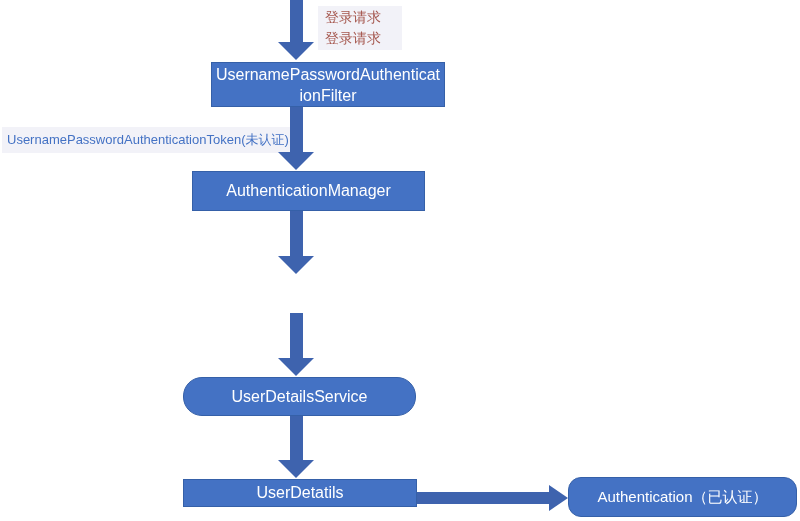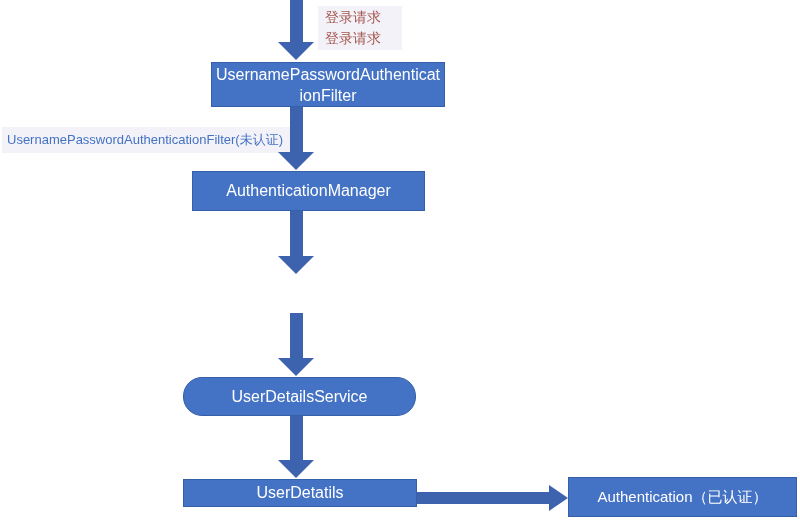--- a/index.html
+++ b/index.html
@@ -27,21 +27,21 @@
     box-sizing: border-box;
   }
   #node-filter {
     left: 199px; top: 62px; width: 234px; height: 45px;
     line-height: 21px; word-break: break-all; padding: 18px 3px; margin-left: 12px;
   }
   #node-manager     { left: 192px; top: 171px; width: 233px; height: 40px; }
   #node-provider    { left: 183px; top: 274px; width: 233px; height: 39px; }
   #node-service     { left: 183px; top: 377px; width: 233px; height: 39px; border-radius: 19px; }
   #node-userdetails { left: 183px; top: 479px; width: 234px; height: 28px; }
-  #node-auth        { left: 568px; top: 477px; width: 229px; height: 40px; font-size: 15px; }
+  #node-auth        { left: 568px; top: 477px; width: 229px; height: 40px; font-size: 15px; border-radius: 13px; }
 
   .shaft-v {
     position: absolute;
     left: 290px;
     width: 13px;
     background: var(--arrow, #3E63AE);
   }
   .head-down {
     position: absolute;
     left: 278px;
@@ -103,21 +103,21 @@
     <div class="head-down"></div>
   </div>
 
   <div id="label-login" class="edge-label">
     <div>登录请求</div>
     <div>登录请求</div>
   </div>
 
   <div id="node-filter" class="node">UsernamePasswordAuthenticationFilter</div>
 
-  <div id="label-token" class="edge-label">UsernamePasswordAuthenticationFilter(未认证)</div>
+  <div id="label-token" class="edge-label">UsernamePasswordAuthenticationToken(未认证)</div>
 
   <div id="arrow-1">
     <div class="shaft-v"></div>
     <div class="head-down"></div>
   </div>
 
   <div id="node-manager" class="node">AuthenticationManager</div>
 
   <div id="arrow-2">
     <div class="shaft-v"></div>

